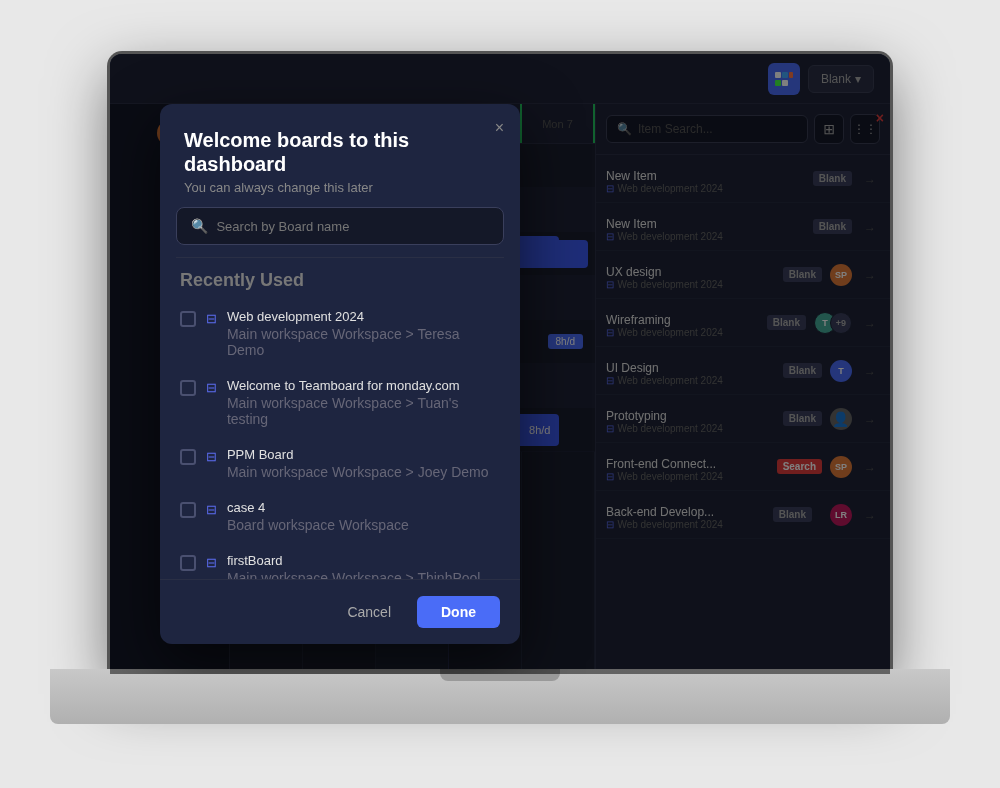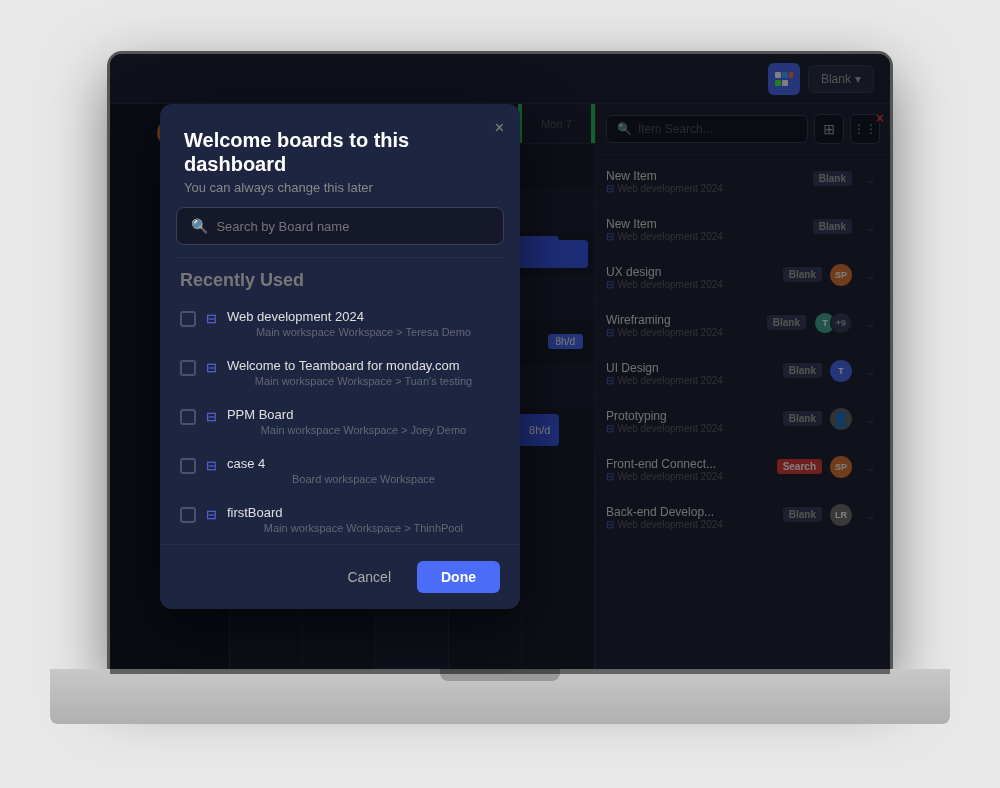--- a/index.html
+++ b/index.html
@@ -130,21 +130,21 @@
       border-bottom: 1px solid #2a2f45;
       display: flex;
       align-items: center;
     }
 
     .gantt-col {
       flex: 1;
       text-align: center;
       font-size: 11px;
       color: #666;
-      border-right: 4px solid #22c55e;
+      border-right: 2px solid #22c55e;
       height: 100%;
       display: flex;
       align-items: center;
       justify-content: center;
     }
 
     .gantt-col.today {
       background: #2a3055;
       color: #fff;
     }
@@ -457,24 +457,23 @@
 
     .modal-item-info { flex: 1; min-width: 0; }
 
     .modal-item-name {
       font-size: 13px;
       color: #e0e0e0;
       font-weight: 500;
     }
 
     .modal-item-path {
-      font-size: 11px;
+      font-size: 14px;
       color: #667;
       margin-top: 2px;
-      text-align: center;
     }
 
     .modal-footer {
       padding: 16px 20px;
       display: flex;
       align-items: center;
       justify-content: flex-end;
       gap: 10px;
       border-top: 1px solid #2a2f45;
     }
@@ -747,21 +746,21 @@
 
               <div class="panel-item">
                 <div class="panel-item-info">
                   <div class="panel-item-name">Back-end Develop...</div>
                   <div class="panel-item-board">
                     <span style="color:#5b6cf0;">⊟</span>
                     Web development 2024
                   </div>
                 </div>
                 <span class="badge badge-blank">Blank</span>
-                <div class="panel-avatar" style="background:#737373;">LR</div>
+                <div class="panel-avatar" style="background:#be185d;margin-left:10px;">LR</div>
                 <div class="arrow-btn">→</div>
               </div>
             </div>
           </div>
         </div>
       </div>
 
       <div class="modal-overlay">
         <div class="modal">
 

